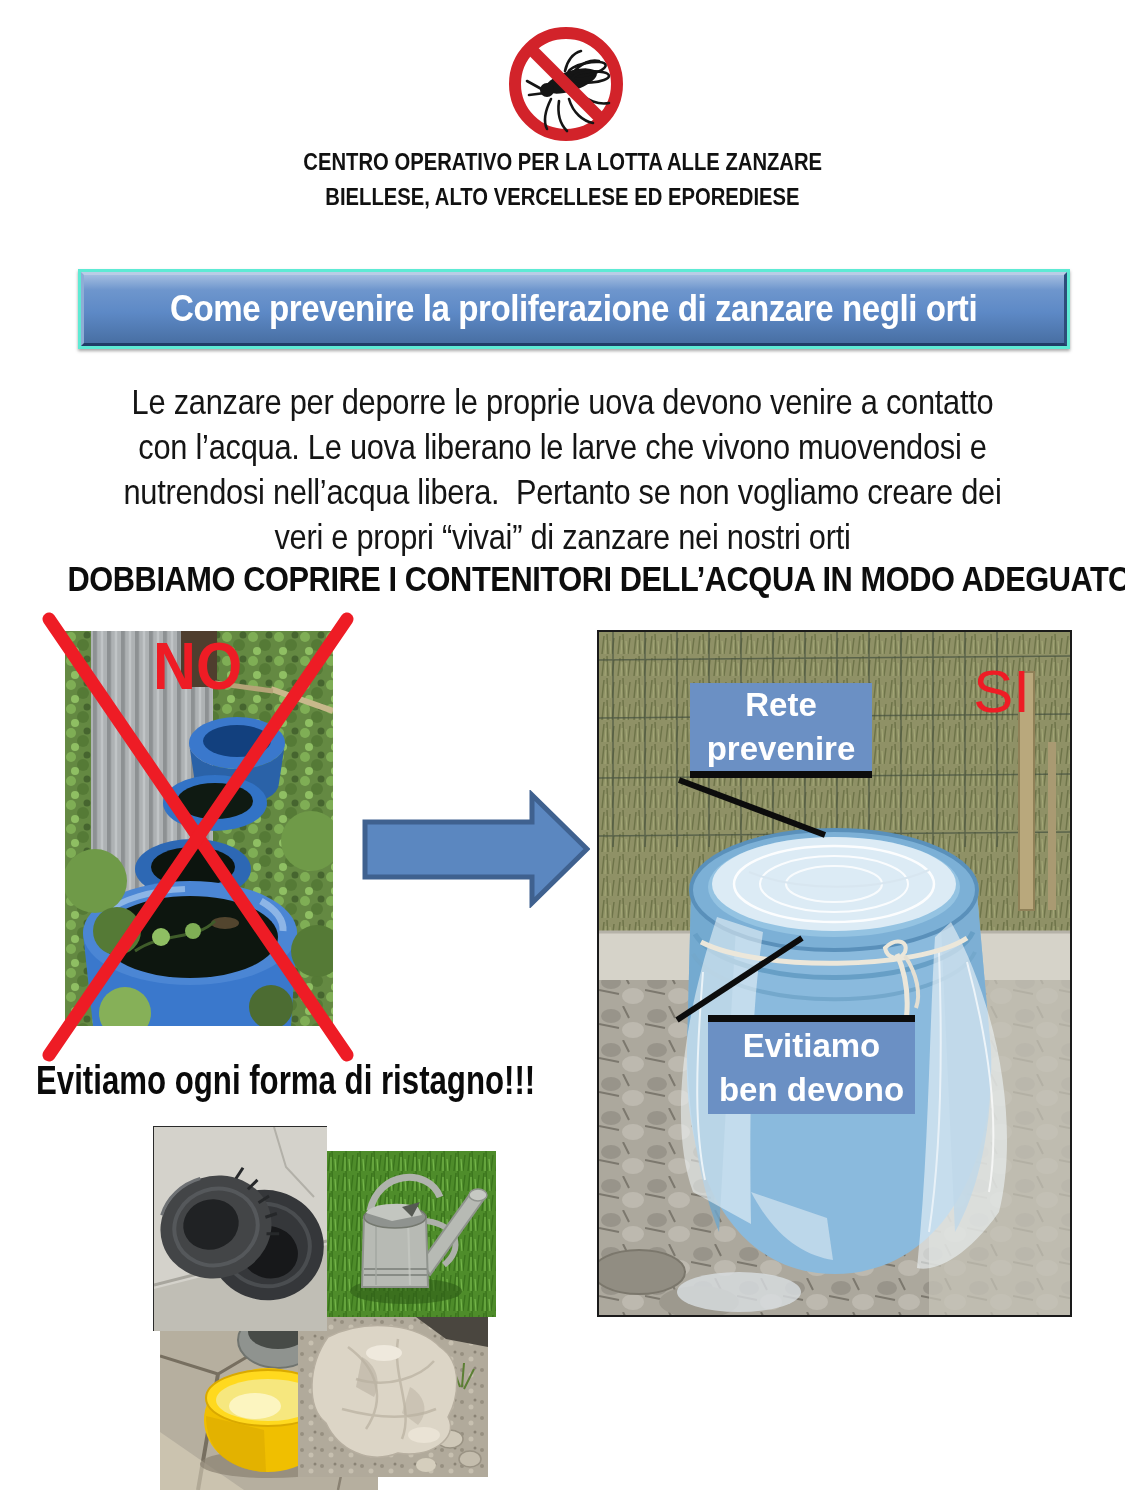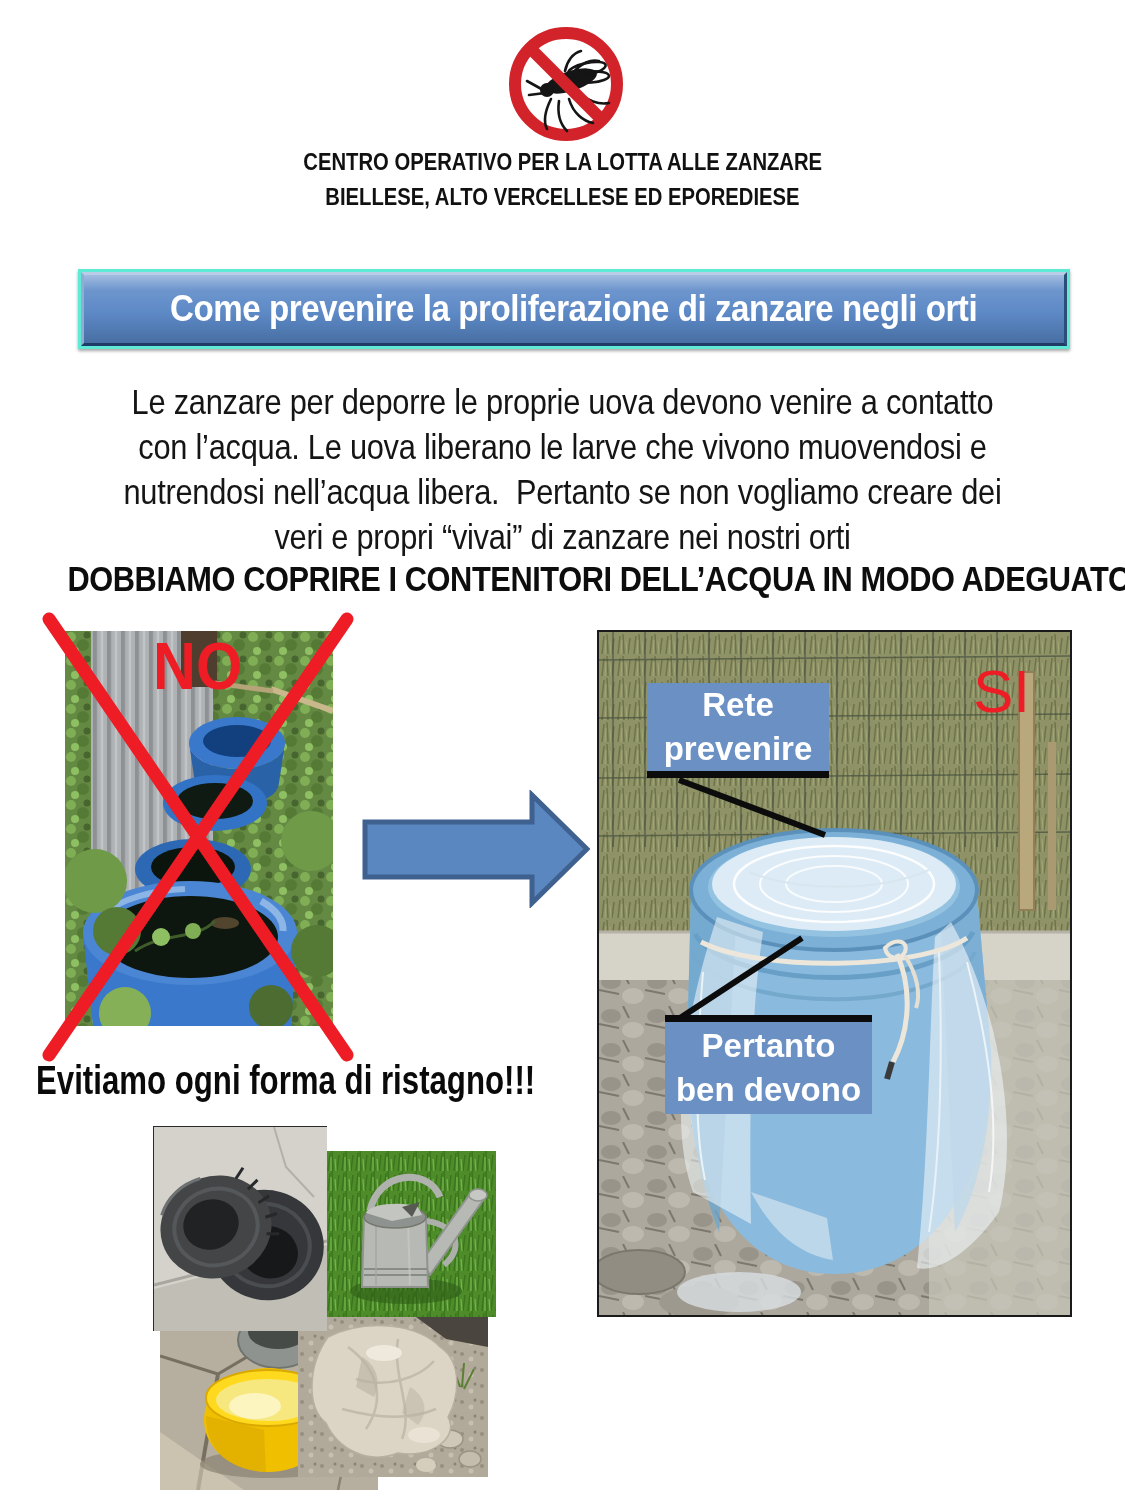--- a/index.html
+++ b/index.html
@@ -32,21 +32,21 @@
     font-size:35px; line-height:45px; color:#151515; white-space:pre;
     transform:scaleX(.88); transform-origin:center; letter-spacing:-.3px; }
   .emphasis { top:559px; font-weight:bold; font-size:35px; white-space:nowrap;
     transform:scaleX(.88); transform-origin:center; letter-spacing:-.5px; color:#0d0d0d; }
 
   
   .no-mark { left:88px; top:2px; font-size:66px; font-weight:bold; color:#ee1c25;
              transform:scaleX(.9); transform-origin:left top; line-height:66px; }
   .si-mark { right:40px; top:30px; font-size:60px; font-weight:normal; color:#ee1c25; line-height:60px; }
   .callout { position:absolute; background:#6b90c4; color:#ffffff; font-weight:bold;
-             font-size:33px; line-height:44px; text-align:center; }
+             font-size:33px; line-height:44px; text-align:center;margin-left:43px; }
   .net-label  { left:48px; top:51px; width:182px; height:88px; border-bottom:7px solid #0c0c0c; }
   .cord-label { left:66px; top:383px; width:207px; height:90px; border-top:7px solid #0c0c0c; padding-top:2px; }
 
   
   .warning { left:36px; top:1058px; font-weight:bold; font-size:40px; color:#0a0a0a;
              transform:scaleX(.78); transform-origin:left top; white-space:nowrap; }
 </style>
 </head>
 <body>
 
@@ -233,21 +233,21 @@
 
       <line x1="80" y1="148" x2="226" y2="203" stroke="#0c0c0c" stroke-width="6"></line>
       <line x1="203" y1="306" x2="78" y2="388" stroke="#0c0c0c" stroke-width="6"></line>
     </svg>
     <span class="abs si-mark">SI</span>
     <div class="callout net-label">
       <div>Rete</div>
       <div>prevenire</div>
     </div>
     <div class="callout cord-label">
-      <div>Pertanto</div>
+      <div>Evitiamo</div>
       <div>ben devono</div>
     </div>
   </div>
 
   <div class="abs warning">Evitiamo ogni forma di ristagno!!!</div>
 
   <div class="photo" style="left:160px; top:1312px; width:218px; height:178px; z-index:1;">
     <svg width="218" height="178" viewBox="0 0 218 178">
       <rect width="218" height="178" fill="#b6af9f"></rect>
       <path d="M0,44 L58,62 L92,42 L218,24" stroke="#776f60" stroke-width="3" fill="none"></path>

